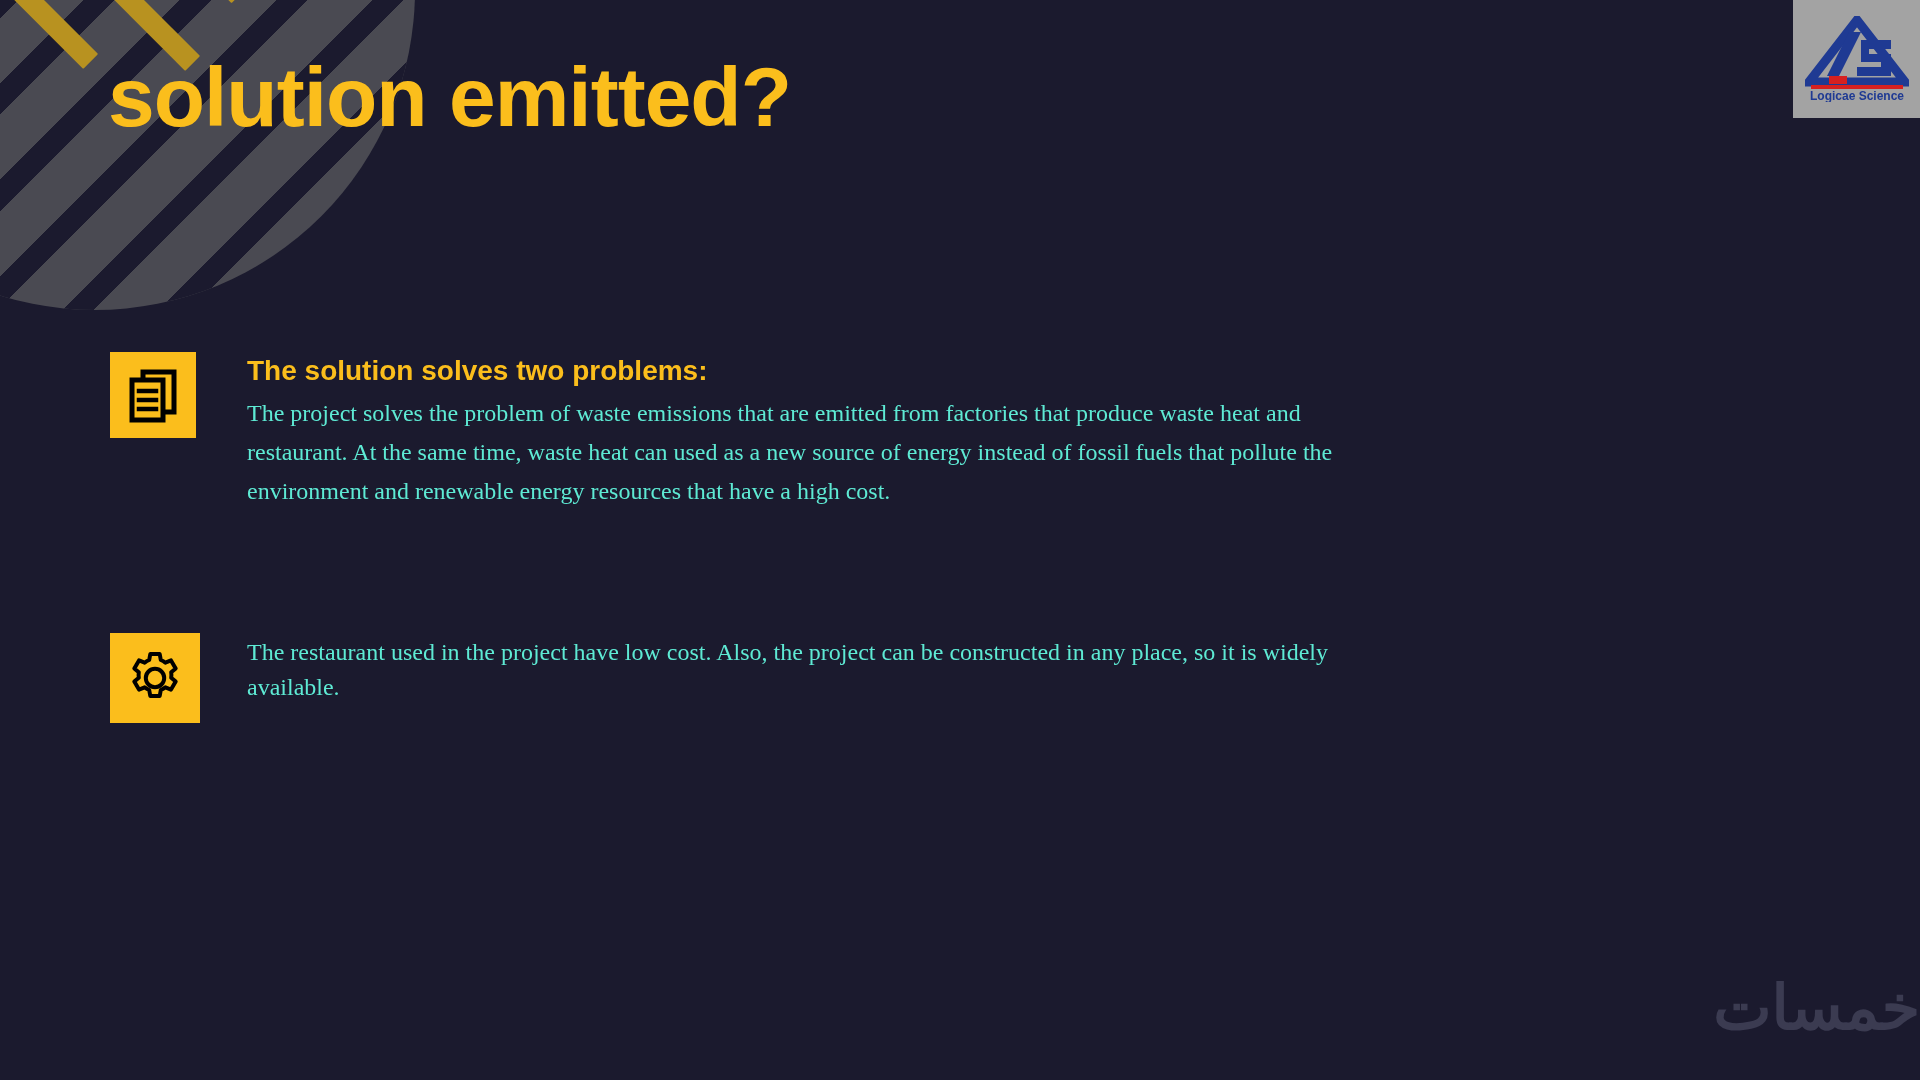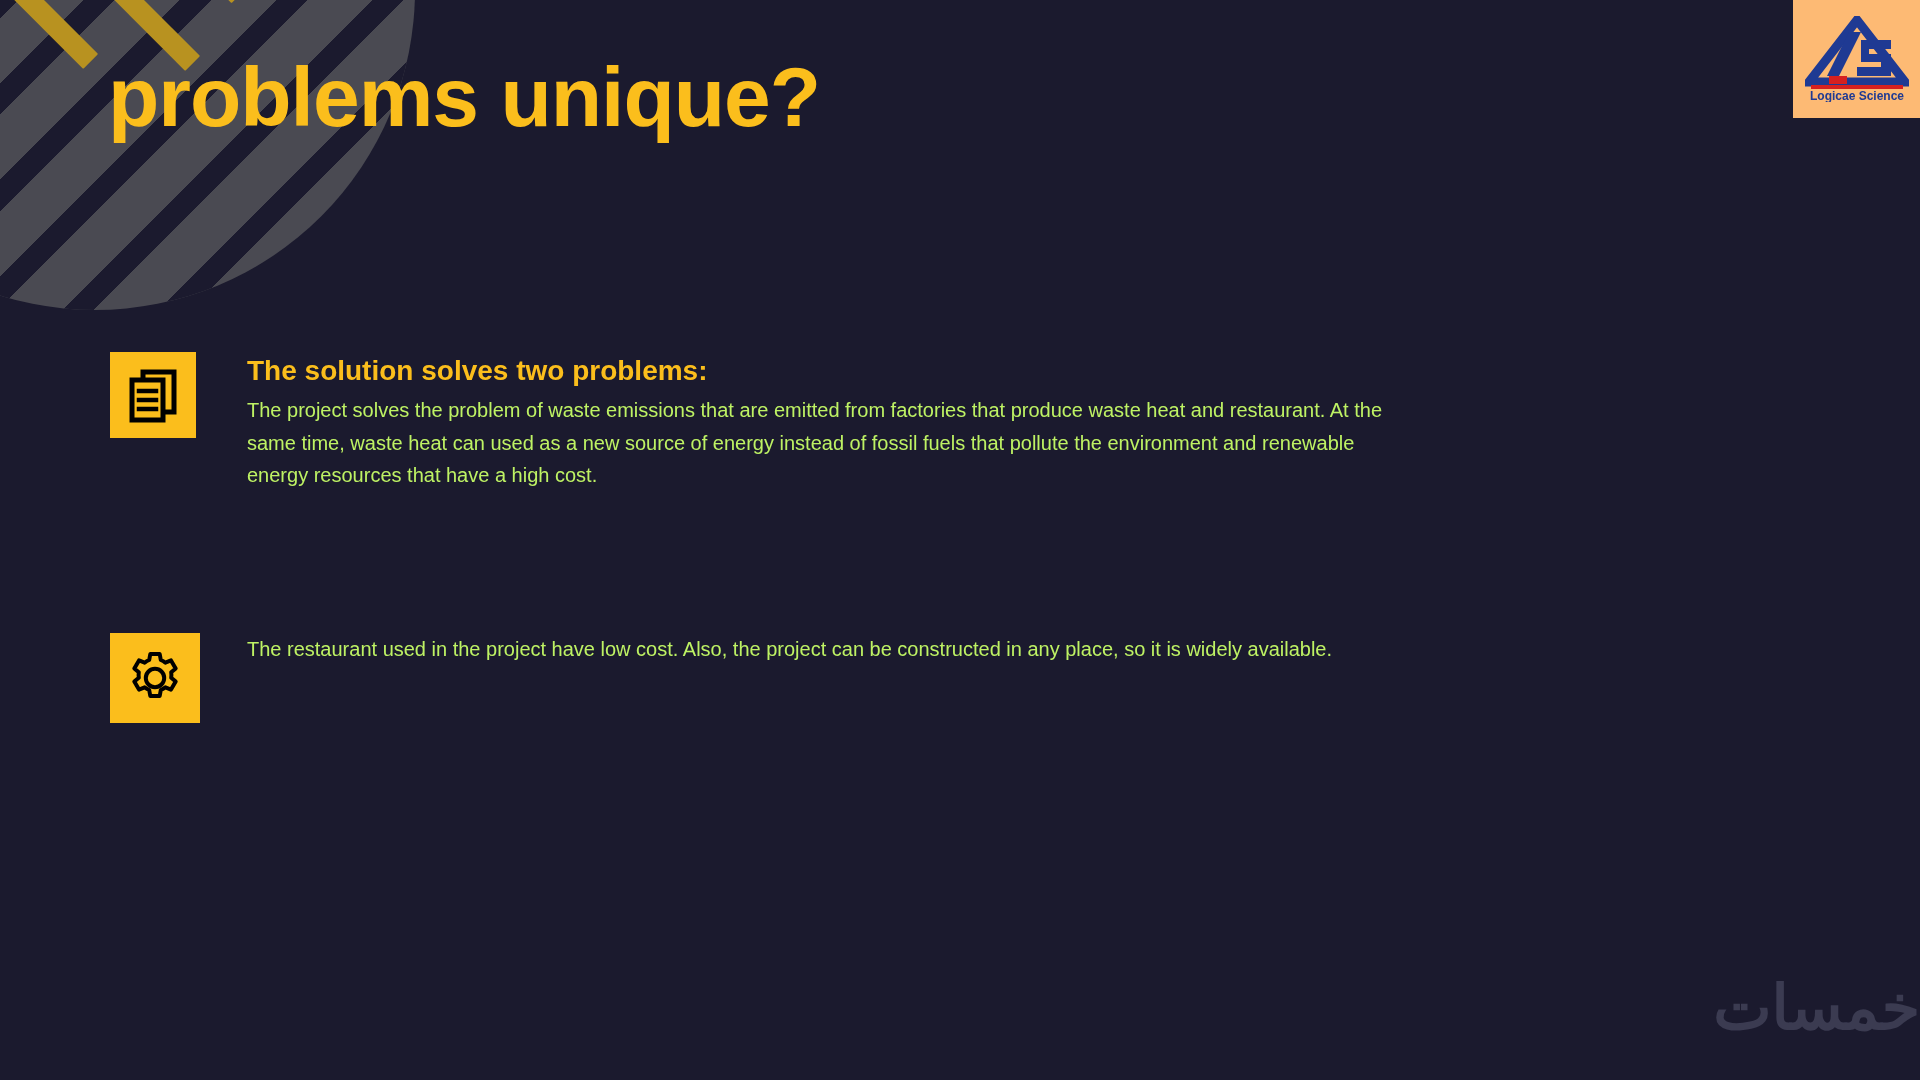--- a/index.html
+++ b/index.html
@@ -46,21 +46,21 @@
   }
   .gs1 { left:-8px;  top:-52px; width:150px; height:21px; background:#b89220; }
   .gs2 { left:48px;  top:-96px; width:215px; height:21px; background:#b89220; }
   .gs3 { left:112px; top:-146px; width:190px; height:21px; background:#b89220; }
 
   
   .logo-box {
     position:absolute;
     right:0; top:0;
     width:127px; height:118px;
-    background:#fdba74;
+    background:#a3a3a3;
     display:flex;
     align-items:center;
     justify-content:center;
   }
   .logo-box svg { display:block; }
 
   
   .title {
     position:absolute;
     left:108px; top:48px;
@@ -100,25 +100,26 @@
 
   .block-heading {
     color:#fbbe1c;
     font-size:28px;
     font-weight:700;
     line-height:1.22;
     margin-bottom:6px;
     white-space:nowrap;
   }
   .block-body {
-    color:#bef264;
-    font-size:20px;
+    color:#5eead4;
+    font-size:24px;
     line-height:1.62;
     font-weight:400;
     max-width:1150px;
+    font-family:Liberation Serif, serif;
   }
   .block-2 .block-body { max-width:1100px; line-height:1.46; }
 
   
   .watermark {
     position:absolute;
     left:0; right:0;
     bottom:36px;
     text-align:right;
     color:#3b3b51;
@@ -152,21 +153,21 @@
 
       <rect x="24" y="60" width="18" height="8" fill="#d62020"></rect>
 
       <rect x="6" y="69" width="92" height="4" fill="#d62020"></rect>
 
       <text x="52" y="84" text-anchor="middle" font-family="'Liberation Sans', sans-serif" font-size="12" font-weight="700" fill="#1f3a93">Logicae Science</text>
     </svg>
   </div>
 
   <h1 class="title">
-    <span class="line">problems unique?</span>
+    <span class="line">solution emitted?</span>
   </h1>
 
   <div class="block block-1">
     <div class="icon-box">
       <svg width="52" height="56" viewBox="0 0 52 56">
         <rect x="16" y="5" width="31" height="40" fill="none" stroke="#000" stroke-width="5"></rect>
         <rect x="5" y="13" width="31" height="40" fill="#fbbe1c" stroke="#000" stroke-width="5"></rect>
         <line x1="12" y1="24" x2="29" y2="24" stroke="#000" stroke-width="4.5" stroke-linecap="square"></line>
         <line x1="12" y1="33" x2="29" y2="33" stroke="#000" stroke-width="4.5" stroke-linecap="square"></line>
         <line x1="12" y1="42" x2="29" y2="42" stroke="#000" stroke-width="4.5" stroke-linecap="square"></line>

